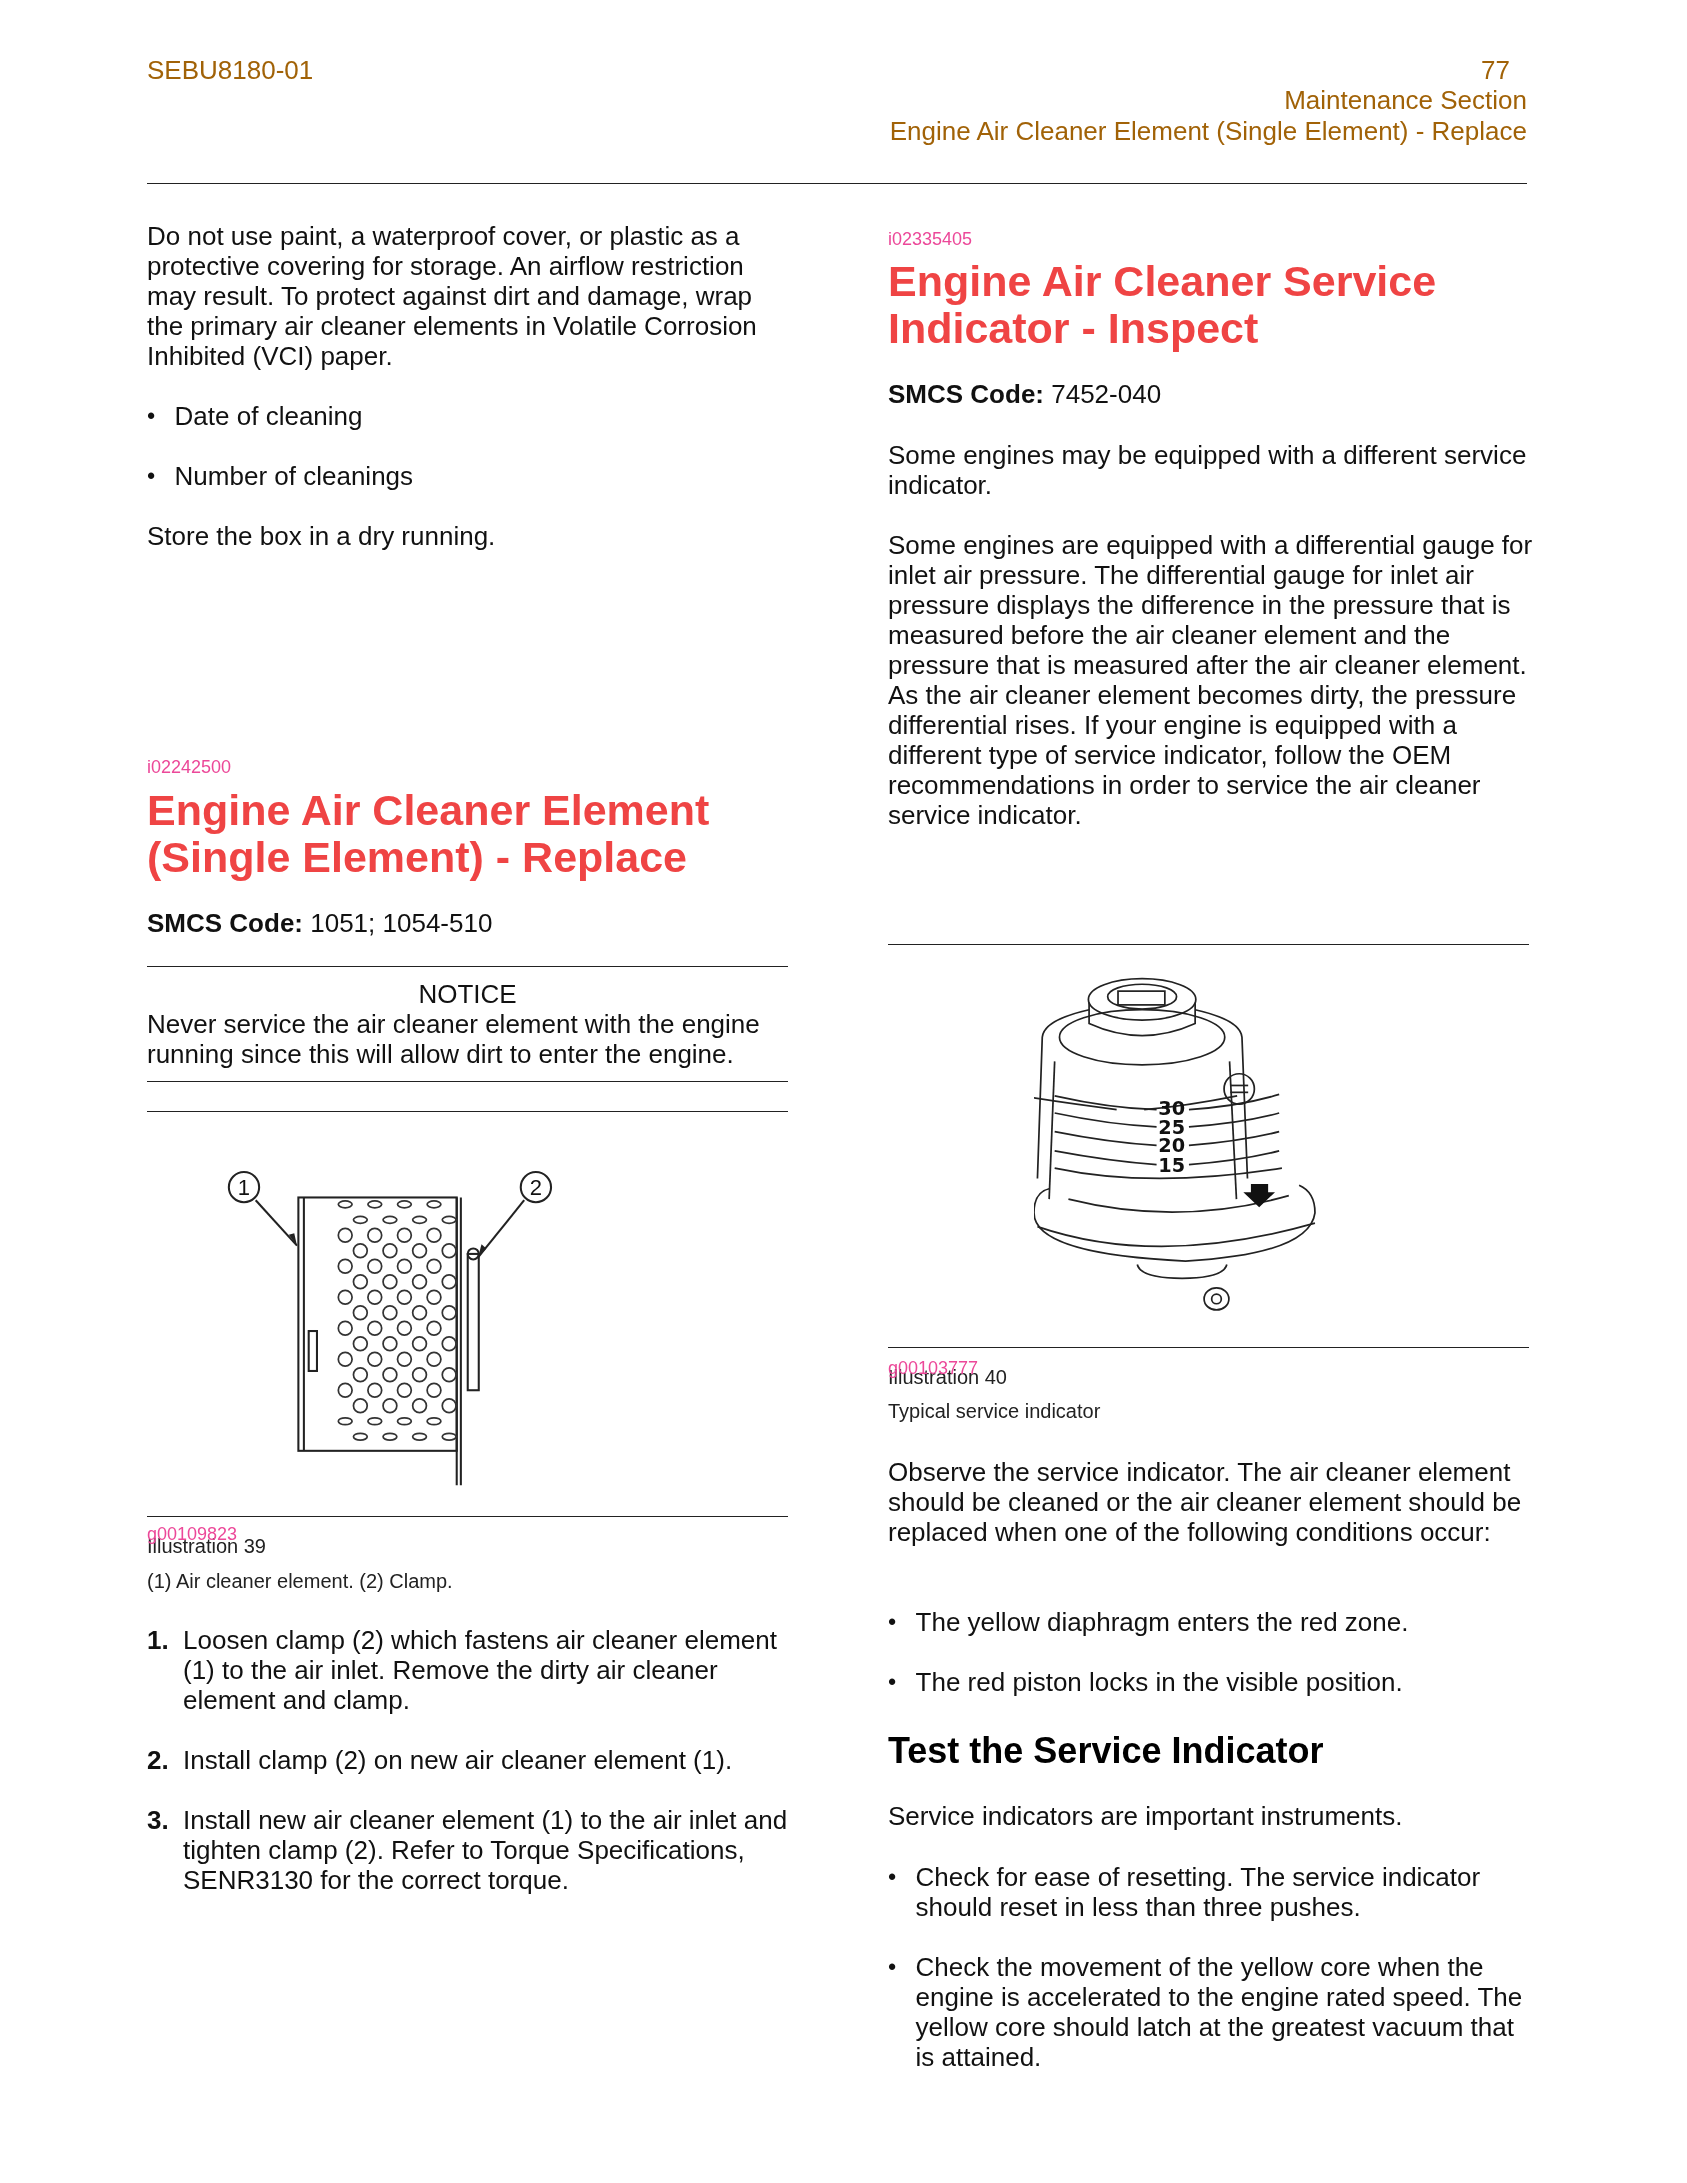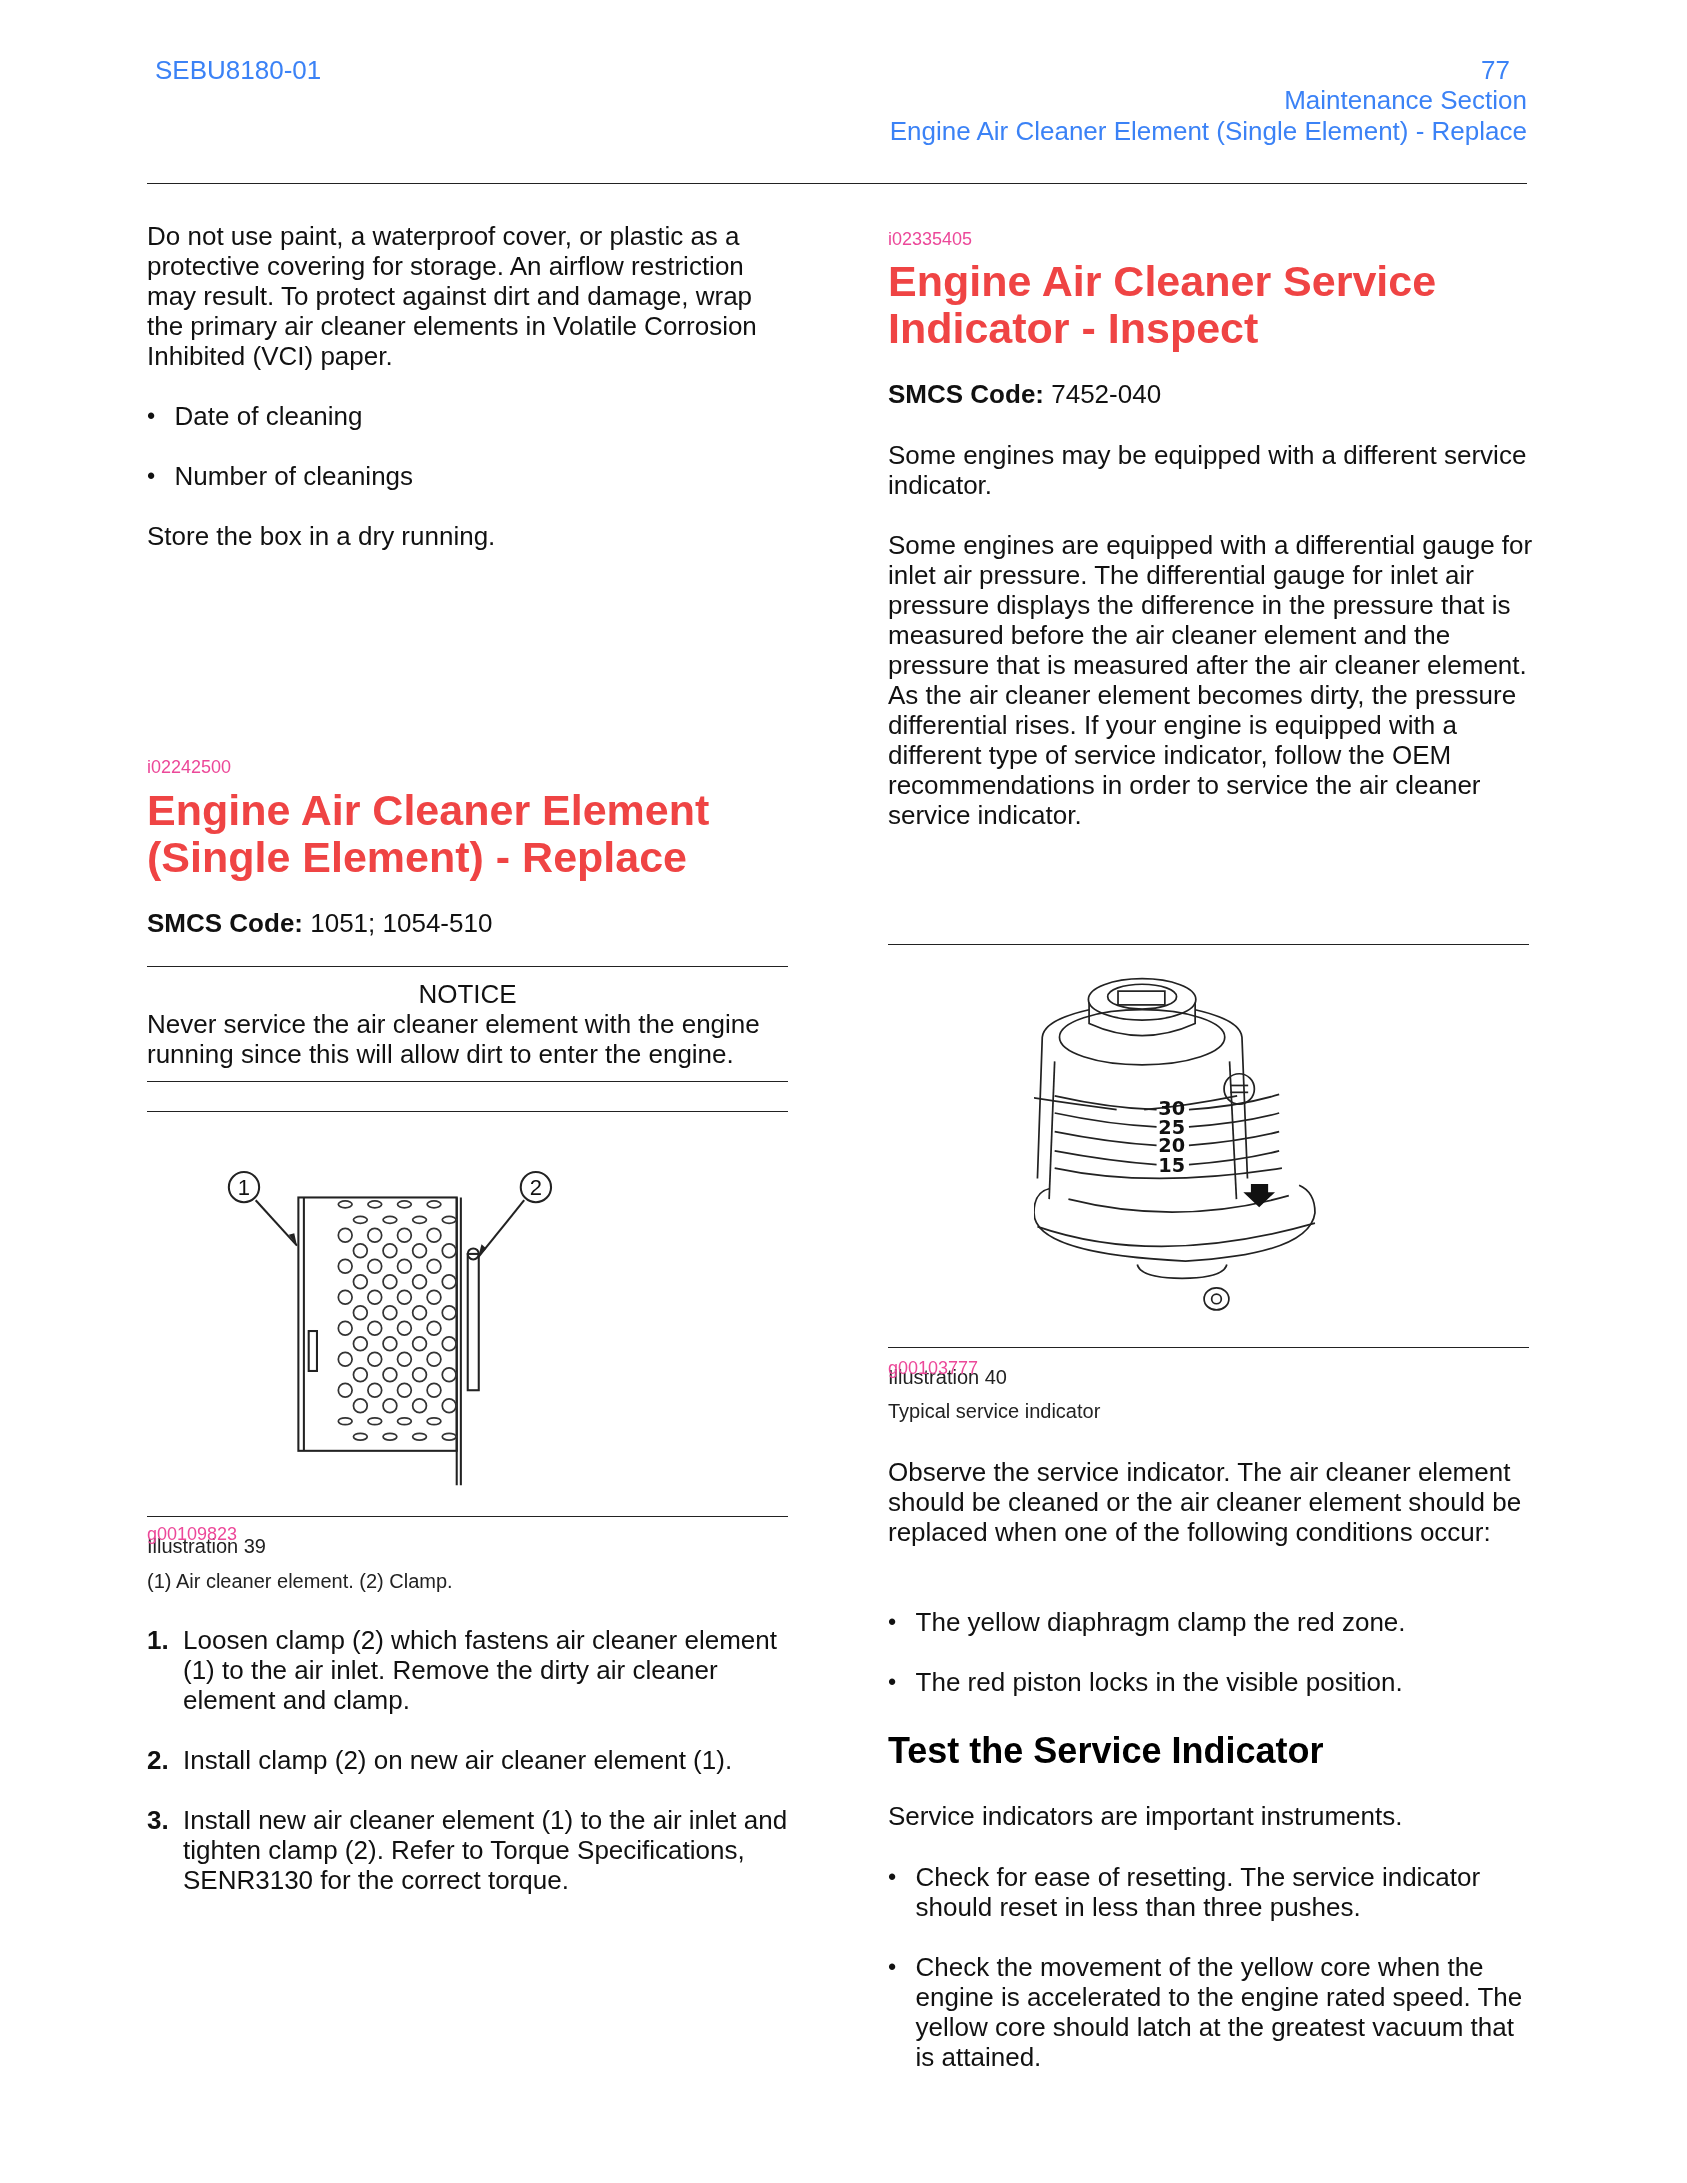--- a/index.html
+++ b/index.html
@@ -1,19 +1,19 @@
 <!DOCTYPE html>
 <html style="font-size:11px"><head>
 <meta charset="utf-8">
 <style>
   html, body { margin:0; padding:0; background:#ffffff; }
   body { width:1687px; height:2183px; position:relative; overflow:hidden;
          font-family:"Liberation Sans", sans-serif; color:#111; }
   .abs { position:absolute; }
-  .hdr { font-size:26px; line-height:30px; color:#3b82f6;margin-left:8px; }
+  .hdr { font-size:26px; line-height:30px; color:#a16207; }
   .rule { position:absolute; height:0; border-top:1.4px solid #222; }
   .p { font-size:26px; line-height:30px; margin:0; }
   .h1 { font-weight:bold; font-size:43px; line-height:47px; margin:0; color:#ef4444; }
   .h2 { font-weight:bold; font-size:36px; line-height:41px; margin:0; color:#000; }
   .smcs { font-size:26px; line-height:30px; }
   .smcs b { font-weight:bold; }
   .ref { font-size:18px; line-height:20.7px; color:#ec4899; }
   .cap { font-size:20px; line-height:23.4px; color:#222; }
   ul.bul { list-style:none; margin:0; padding:0; }
   ul.bul li { position:relative; padding-left:27.6px; font-size:26px; line-height:30px; }
@@ -202,21 +202,21 @@
   </g>
 </svg>
 
 <div class="rule" style="left:888px; width:641px; top:1347px;"></div>
 <div class="abs cap" style="left:888px; top:1366px;">Illustration 40</div>
 <div class="abs ref" style="left:888px; width:641px; top:1358px;">g00103777</div>
 <div class="abs cap" style="left:888px; top:1400px;">Typical service indicator</div>
 
 <p class="abs p" style="left:888px; width:648px; top:1457px;">Observe the service indicator. The air cleaner element should be cleaned or the air cleaner element should be replaced when one of the following conditions occur:</p>
 <ul class="abs bul" style="left:888px; width:648px; top:1607px;">
-  <li>The yellow diaphragm clamp the red zone.</li>
+  <li>The yellow diaphragm enters the red zone.</li>
   <li style="margin-top:30px;">The red piston locks in the visible position.</li>
 </ul>
 
 <h2 class="abs h2" style="left:888px; top:1730px;">Test the Service Indicator</h2>
 <p class="abs p" style="left:888px; width:648px; top:1801px;">Service indicators are important instruments.</p>
 <ul class="abs bul" style="left:888px; width:648px; top:1862px;">
   <li>Check for ease of resetting. The service indicator should reset in less than three pushes.</li>
   <li style="margin-top:30px;">Check the movement of the yellow core when the engine is accelerated to the engine rated speed. The yellow core should latch at the greatest vacuum that is attained.</li>
 </ul>
 

